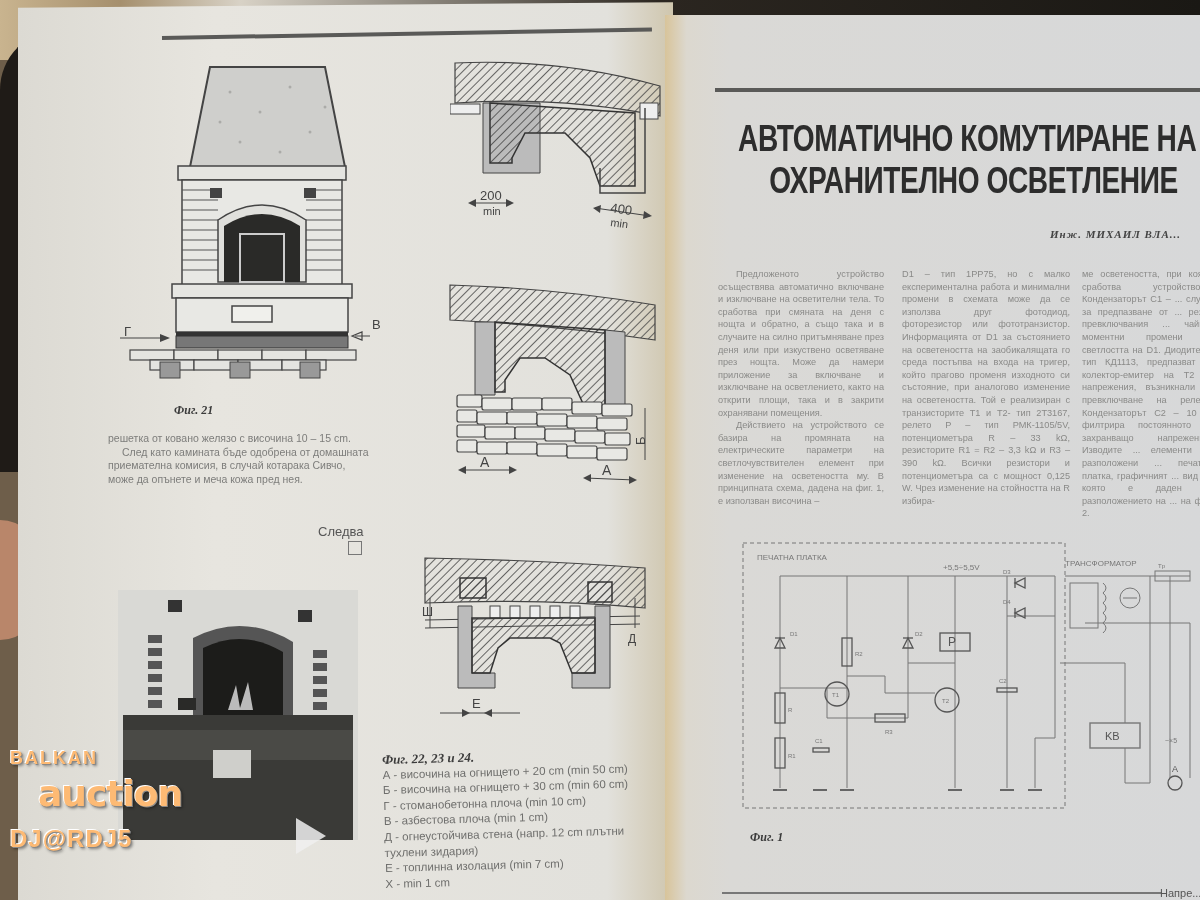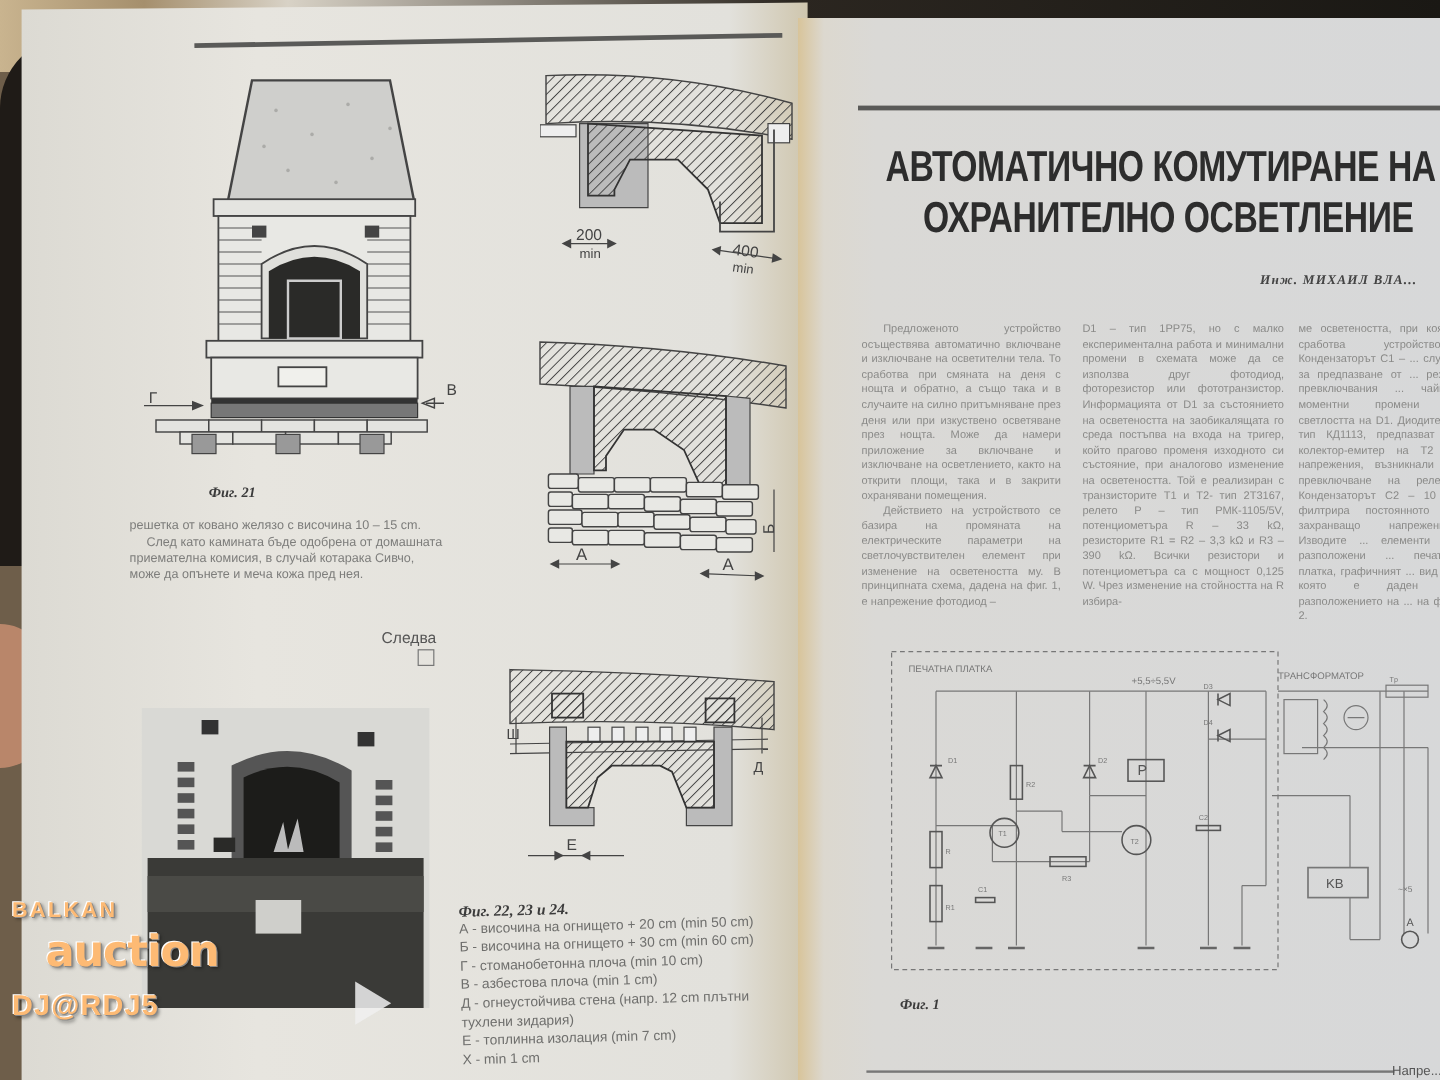--- a/index.html
+++ b/index.html
@@ -261,21 +261,21 @@
 <div class="rule" style="left:715px;top:88px;width:485px;"></div>
 
 <div class="title">
   <span>АВТОМАТИЧНО КОМУТИРАНЕ НА</span>
   <span style="padding-left:40px;">ОХРАНИТЕЛНО ОСВЕТЛЕНИЕ</span>
 </div>
 <span class="author">Инж. МИХАИЛ ВЛА...</span>
 
 <div class="body-col" style="left:718px;top:268px;width:166px;">
   <p>Предложеното устройство осъществява автоматично включване и изключване на осветителни тела. То сработва при смяната на деня с нощта и обратно, а също така и в случаите на силно притъмняване през деня или при изкуствено осветяване през нощта. Може да намери приложение за включване и изключване на осветлението, както на открити площи, така и в закрити охранявани помещения.</p>
-  <p>Действието на устройството се базира на промяната на електрическите параметри на светлочувствителен елемент при изменение на осветеността му. В принципната схема, дадена на фиг. 1, е напрежение фотодиод –</p>
+  <p>Действието на устройството се базира на промяната на електрическите параметри на светлочувствителен елемент при изменение на осветеността му. В принципната схема, дадена на фиг. 1, е използван височина –</p>
 </div>
 <div class="body-col" style="left:902px;top:268px;width:168px;">
   <p style="text-indent:0;">D1 – тип 1PP75, но с малко експериментална работа и минимални промени в схемата може да се използва друг фотодиод, фоторезистор или фототранзистор. Информацията от D1 за състоянието на осветеността на заобикалящата го среда постъпва на входа на тригер, който прагово променя изходното си състояние, при аналогово изменение на осветеността. Той е реализиран с транзисторите Т1 и Т2- тип 2Т3167, релето Р – тип РМК-1105/5V, потенциометъра R – 33 kΩ, резисторите R1 = R2 – 3,3 kΩ и R3 – 390 kΩ. Всички резистори и потенциометъра са с мощност 0,125 W. Чрез изменение на стойността на R избира-</p>
 </div>
 <div class="body-col" style="left:1082px;top:268px;width:130px;">
   <p style="text-indent:0;">ме осветеността, при която сработва устройството. Кондензаторът С1 – ... служи за предпазване от ... резки превключвания ... чайни, моментни промени ... светлостта на D1. Диодите ... тип КД1113, предпазват ... колектор-емитер на Т2 ... напрежения, възникнали ... превключване на релето. Кондензаторът С2 – 10 ... филтрира постоянното ... захранващо напрежение. Изводите ... елементи са разположени ... печатна платка, графичният ... вид на която е даден ... разположението на ... на фиг. 2.</p>
 </div>
 
 <svg class="fig-svg" style="left:735px;top:538px;" width="465" height="280" viewBox="0 0 465 280">
   <g stroke="#777" stroke-width="1" fill="none">

